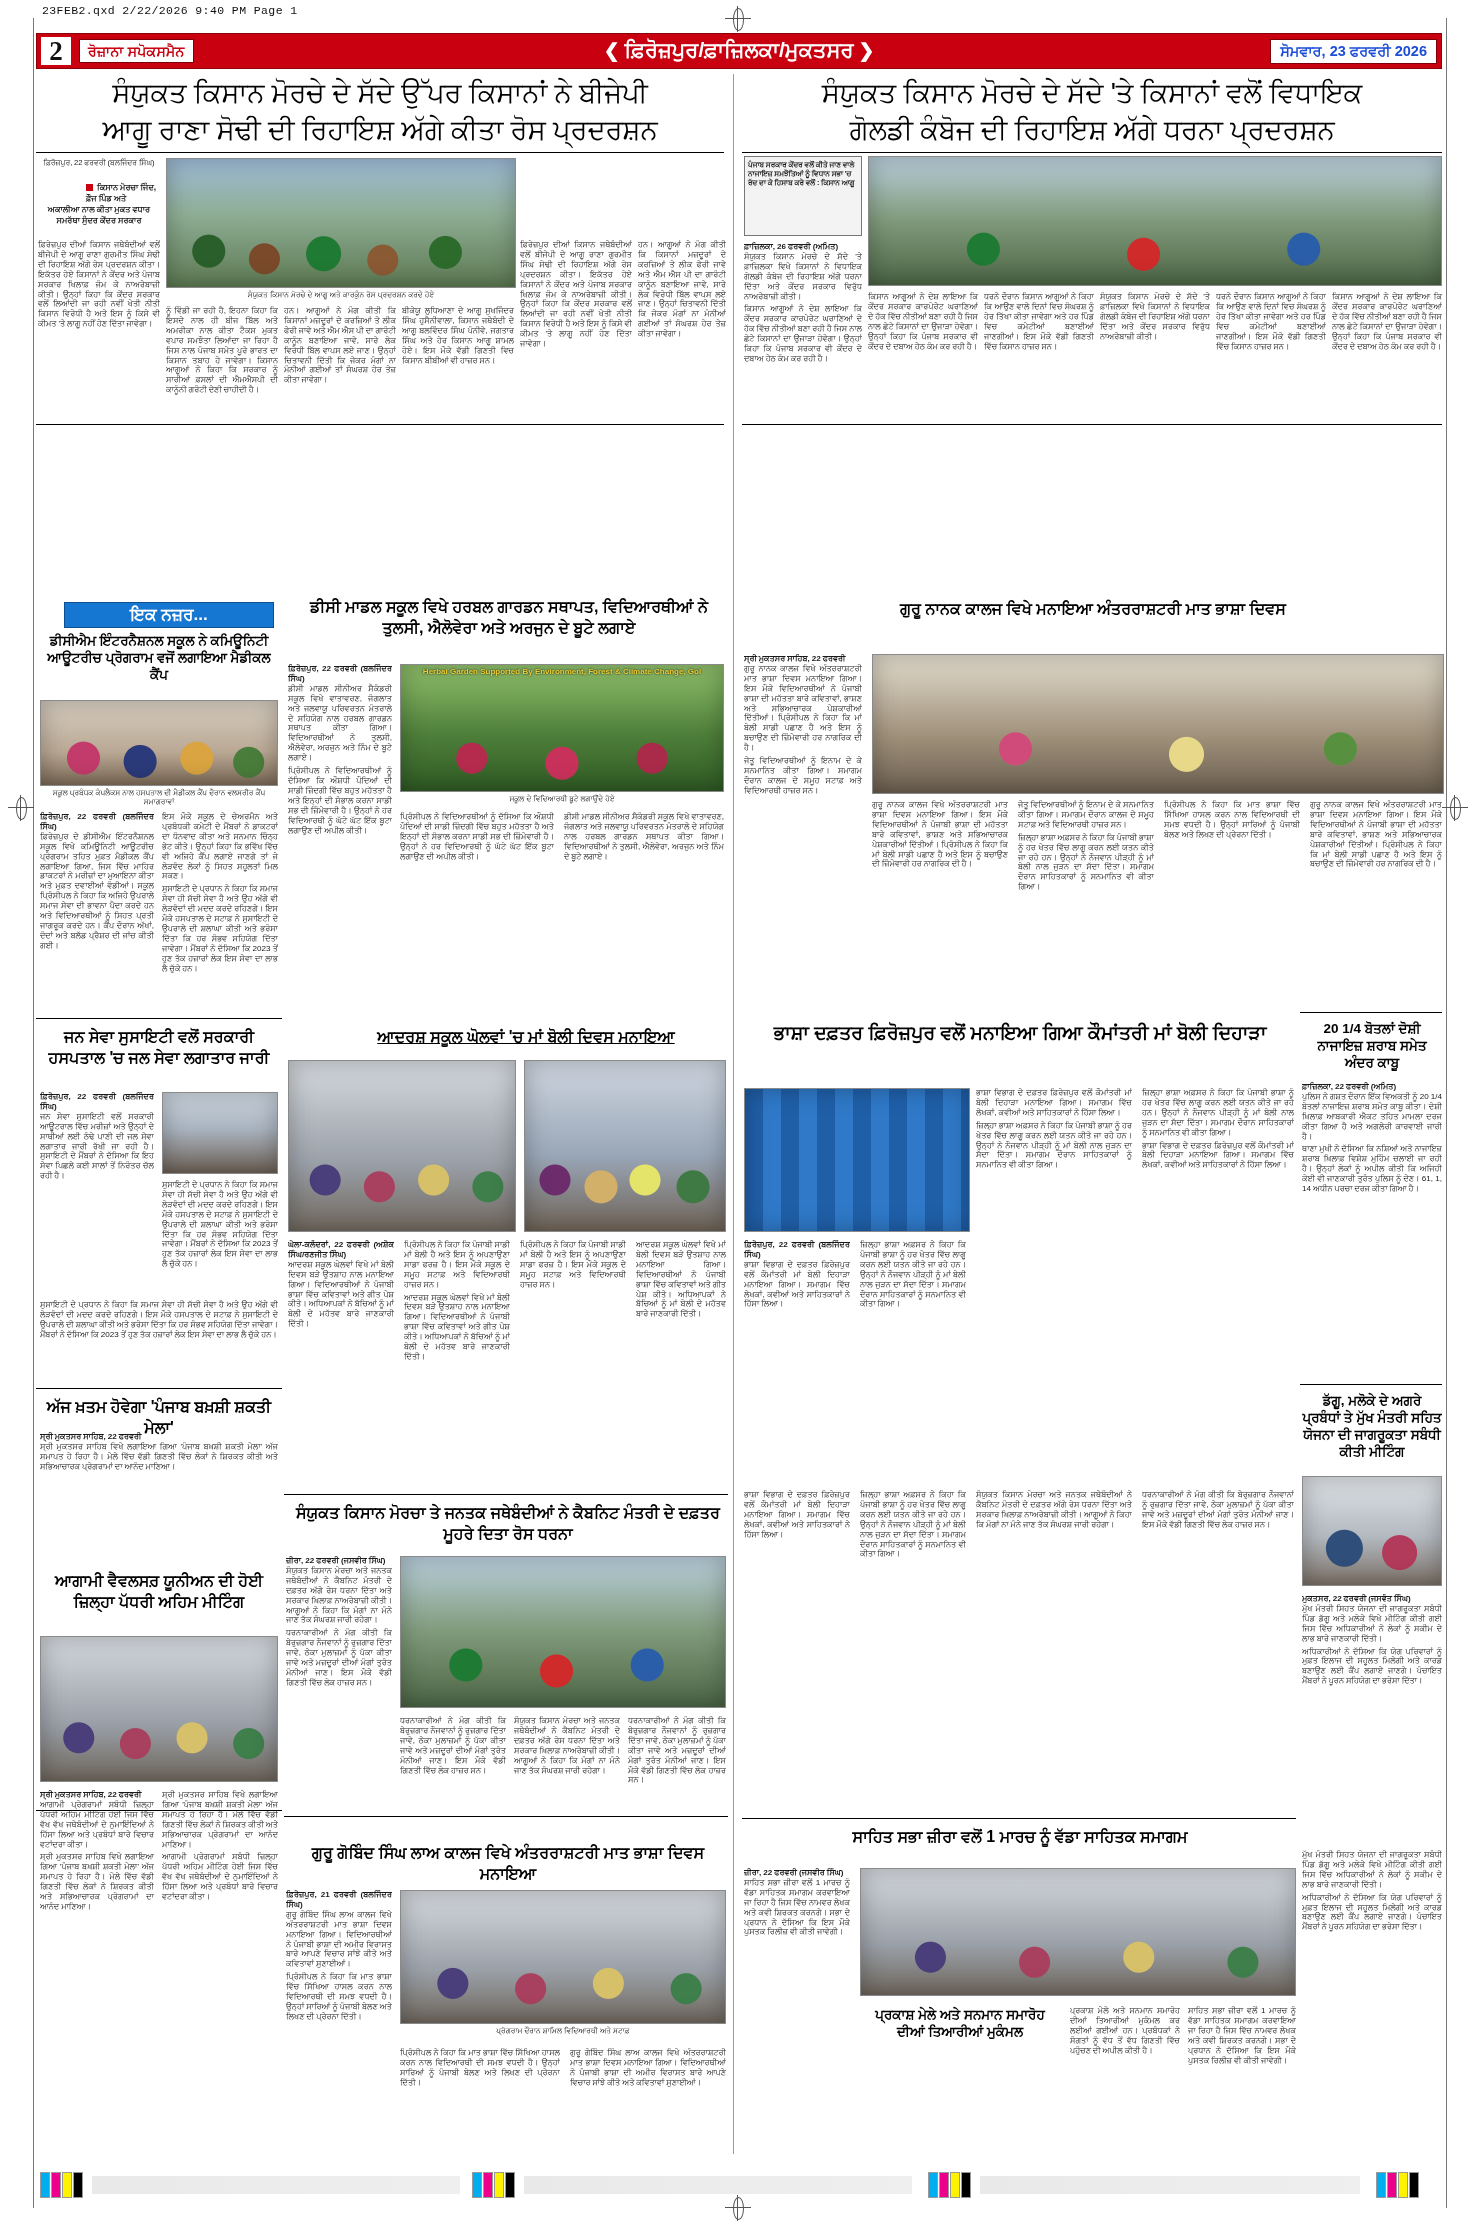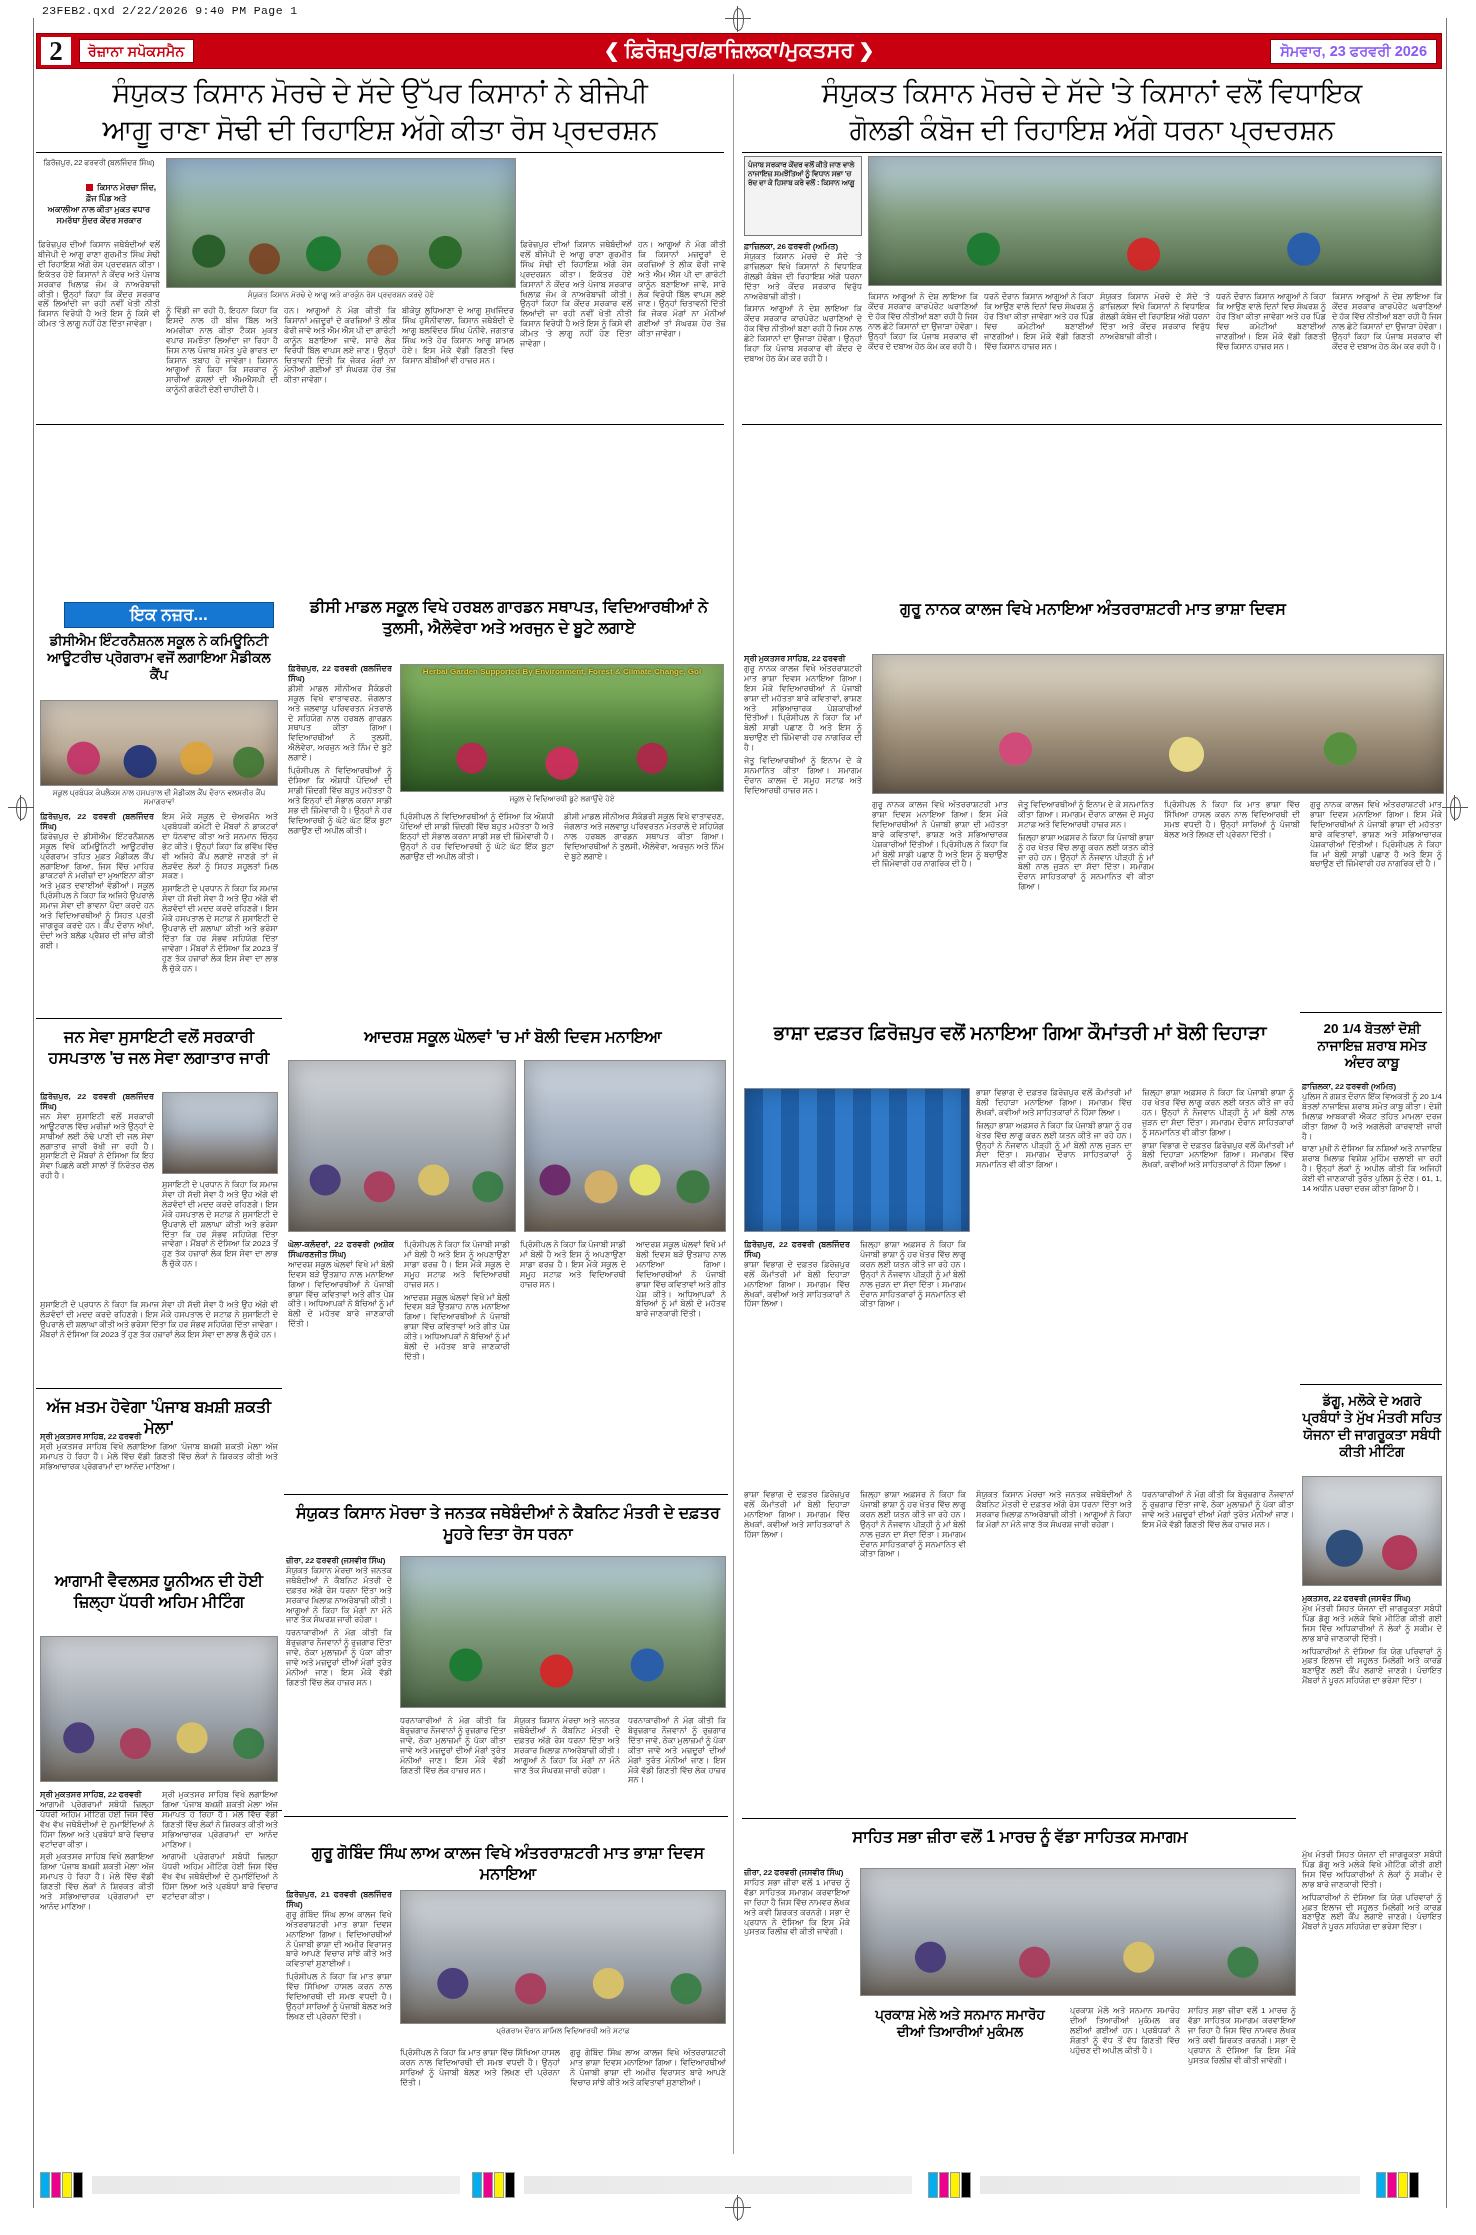--- a/index.html
+++ b/index.html
@@ -16,21 +16,21 @@
   .regcross::before{left:0;top:12px;width:26px;height:1px;}
   .regcross::after{left:12px;top:0;width:1px;height:26px;}
   .regcross span{position:absolute;left:8px;top:2px;width:9px;height:21px;border:1px solid #555;border-radius:50%;}
 
   
   .masthead{position:absolute;left:36px;top:33px;width:1406px;height:36px;background:#c8000f;border:1px solid #8c0009;box-sizing:border-box;}
   .mh-pageno{position:absolute;left:2px;top:1px;width:34px;height:32px;background:#fff;border:2px solid #c8000f;box-sizing:border-box;display:flex;align-items:center;justify-content:center;font-family:"Liberation Serif",serif;font-weight:bold;font-size:27px;line-height:1;color:#111;}
   .mh-brand{position:absolute;left:42px;top:5px;height:24px;background:#fff;border:1px solid #7d0008;padding:1px 8px;box-sizing:border-box;display:flex;align-items:center;font-size:14px;font-weight:bold;color:#c8000f;letter-spacing:.3px;white-space:nowrap;}
   .mh-edition{position:absolute;left:50%;top:4px;transform:translateX(-50%);display:flex;align-items:center;gap:5px;color:#fff;font-size:21px;font-weight:bold;white-space:nowrap;}
   .mh-edition .chev{font-size:19px;}
-  .mh-date{position:absolute;right:4px;top:5px;height:25px;background:#fff;border:1px solid #7d0008;padding:1px 9px;box-sizing:border-box;display:flex;align-items:center;font-size:14.5px;font-weight:bold;color:#8b5cf6;white-space:nowrap;}
+  .mh-date{position:absolute;right:4px;top:5px;height:25px;background:#fff;border:1px solid #7d0008;padding:1px 9px;box-sizing:border-box;display:flex;align-items:center;font-size:14.5px;font-weight:bold;color:#1d4ed8;white-space:nowrap;}
 
   
   .banner{position:absolute;text-align:center;}
   .banner .ln{font-family:"Liberation Sans",sans-serif;font-weight:normal;font-size:27.5px;line-height:37px;letter-spacing:-.2px;white-space:nowrap;color:#000;}
   .bannerL{left:36px;top:74px;width:688px;}
   .bannerR{left:742px;top:74px;width:700px;}
 
   .rule{position:absolute;background:#000;}
 
   
@@ -312,21 +312,21 @@
   <div class="photo ph-portrait" style="left:162px;top:1092px;width:116px;height:82px;">
     <div class="ph-overlay"></div>
   </div>
   <div class="col body" style="left:162px;top:1180px;width:116px;height:116px;">
     <p>ਸੁਸਾਇਟੀ ਦੇ ਪ੍ਰਧਾਨ ਨੇ ਕਿਹਾ ਕਿ ਸਮਾਜ ਸੇਵਾ ਹੀ ਸੱਚੀ ਸੇਵਾ ਹੈ ਅਤੇ ਉਹ ਅੱਗੇ ਵੀ ਲੋੜਵੰਦਾਂ ਦੀ ਮਦਦ ਕਰਦੇ ਰਹਿਣਗੇ। ਇਸ ਮੌਕੇ ਹਸਪਤਾਲ ਦੇ ਸਟਾਫ਼ ਨੇ ਸੁਸਾਇਟੀ ਦੇ ਉਪਰਾਲੇ ਦੀ ਸ਼ਲਾਘਾ ਕੀਤੀ ਅਤੇ ਭਰੋਸਾ ਦਿੱਤਾ ਕਿ ਹਰ ਸੰਭਵ ਸਹਿਯੋਗ ਦਿੱਤਾ ਜਾਵੇਗਾ। ਮੈਂਬਰਾਂ ਨੇ ਦੱਸਿਆ ਕਿ 2023 ਤੋਂ ਹੁਣ ਤੱਕ ਹਜ਼ਾਰਾਂ ਲੋਕ ਇਸ ਸੇਵਾ ਦਾ ਲਾਭ ਲੈ ਚੁੱਕੇ ਹਨ।</p>
   </div>
   <div class="col body" style="left:40px;top:1300px;width:238px;height:80px;">
     <p>ਸੁਸਾਇਟੀ ਦੇ ਪ੍ਰਧਾਨ ਨੇ ਕਿਹਾ ਕਿ ਸਮਾਜ ਸੇਵਾ ਹੀ ਸੱਚੀ ਸੇਵਾ ਹੈ ਅਤੇ ਉਹ ਅੱਗੇ ਵੀ ਲੋੜਵੰਦਾਂ ਦੀ ਮਦਦ ਕਰਦੇ ਰਹਿਣਗੇ। ਇਸ ਮੌਕੇ ਹਸਪਤਾਲ ਦੇ ਸਟਾਫ਼ ਨੇ ਸੁਸਾਇਟੀ ਦੇ ਉਪਰਾਲੇ ਦੀ ਸ਼ਲਾਘਾ ਕੀਤੀ ਅਤੇ ਭਰੋਸਾ ਦਿੱਤਾ ਕਿ ਹਰ ਸੰਭਵ ਸਹਿਯੋਗ ਦਿੱਤਾ ਜਾਵੇਗਾ। ਮੈਂਬਰਾਂ ਨੇ ਦੱਸਿਆ ਕਿ 2023 ਤੋਂ ਹੁਣ ਤੱਕ ਹਜ਼ਾਰਾਂ ਲੋਕ ਇਸ ਸੇਵਾ ਦਾ ਲਾਭ ਲੈ ਚੁੱਕੇ ਹਨ।</p>
   </div>
 
-  <div class="col" style="left:292px;top:1026px;width:442px;">
+  <div class="col" style="left:305px;top:1026px;width:442px;text-decoration:underline;">
     <div class="shead sm">ਆਦਰਸ਼ ਸਕੂਲ ਘੋਲਵਾਂ 'ਚ ਮਾਂ ਬੋਲੀ ਦਿਵਸ ਮਨਾਇਆ</div>
   </div>
   <div class="photo ph-group" style="left:288px;top:1060px;width:228px;height:172px;">
     <div class="ph-overlay"></div>
   </div>
   <div class="photo ph-stage" style="left:524px;top:1060px;width:202px;height:172px;">
     <div class="ph-overlay"></div>
   </div>
   <div class="col body" style="left:288px;top:1240px;width:106px;height:250px;">
     <div class="lead">ਘੋਲਾ-ਕਲੰਦਰਾਂ, 22 ਫਰਵਰੀ (ਅਸ਼ੋਕ ਸਿੰਘ/ਰਣਜੀਤ ਸਿੰਘ)</div>

